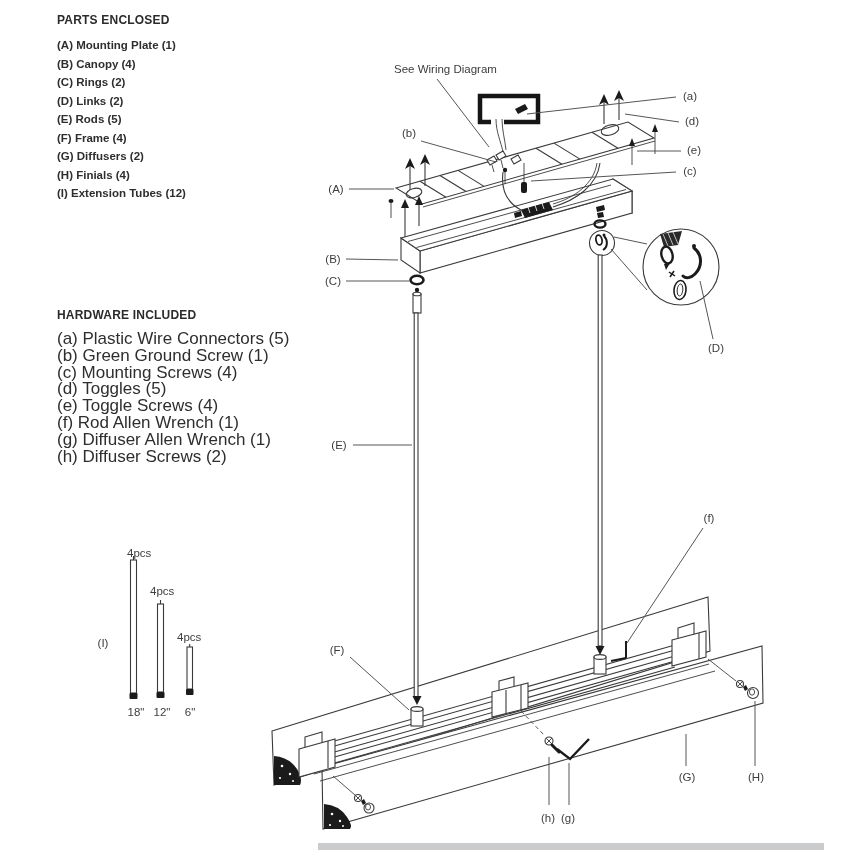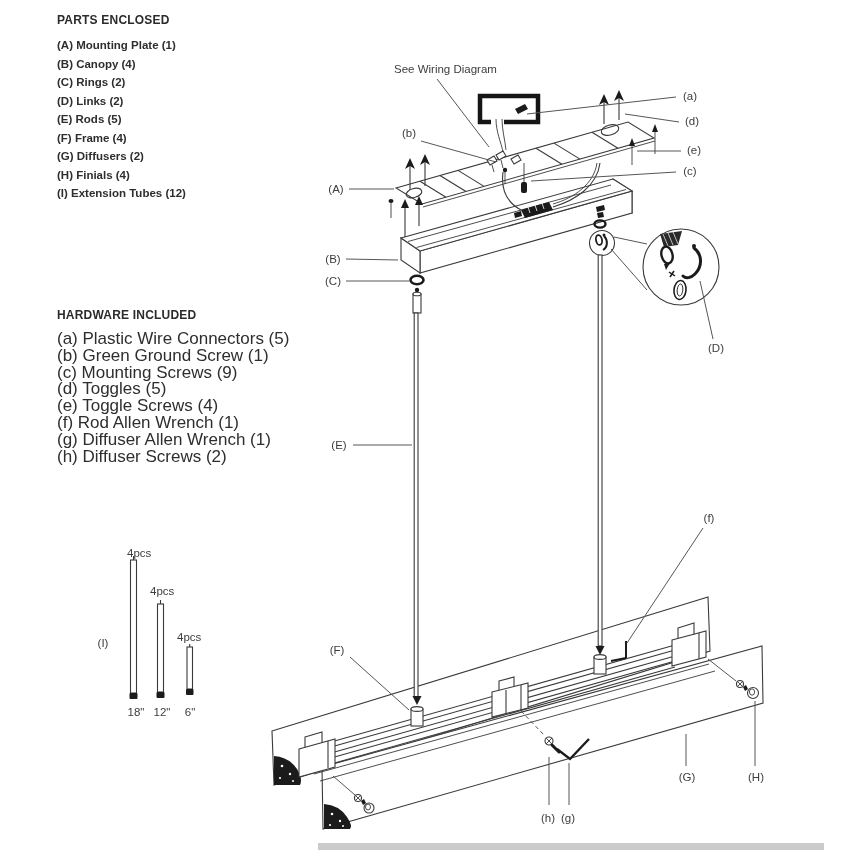--- a/index.html
+++ b/index.html
@@ -33,21 +33,21 @@
     <div>(F) Frame (4)</div>
     <div>(G) Diffusers (2)</div>
     <div>(H) Finials (4)</div>
     <div>(I) Extension Tubes (12)</div>
   </div>
 
   <div class="list hlist" style="top:308px;">
     <h3>HARDWARE INCLUDED</h3>
     <div>(a) Plastic Wire Connectors (5)</div>
     <div>(b) Green Ground Screw (1)</div>
-    <div>(c) Mounting Screws (9)</div>
+    <div>(c) Mounting Screws (4)</div>
     <div>(d) Toggles (5)</div>
     <div>(e) Toggle Screws (4)</div>
     <div>(f) Rod Allen Wrench (1)</div>
     <div>(g) Diffuser Allen Wrench (1)</div>
     <div>(h) Diffuser Screws (2)</div>
   </div>
 
   <svg width="850" height="850" viewBox="0 0 850 850">
 
     <g>

